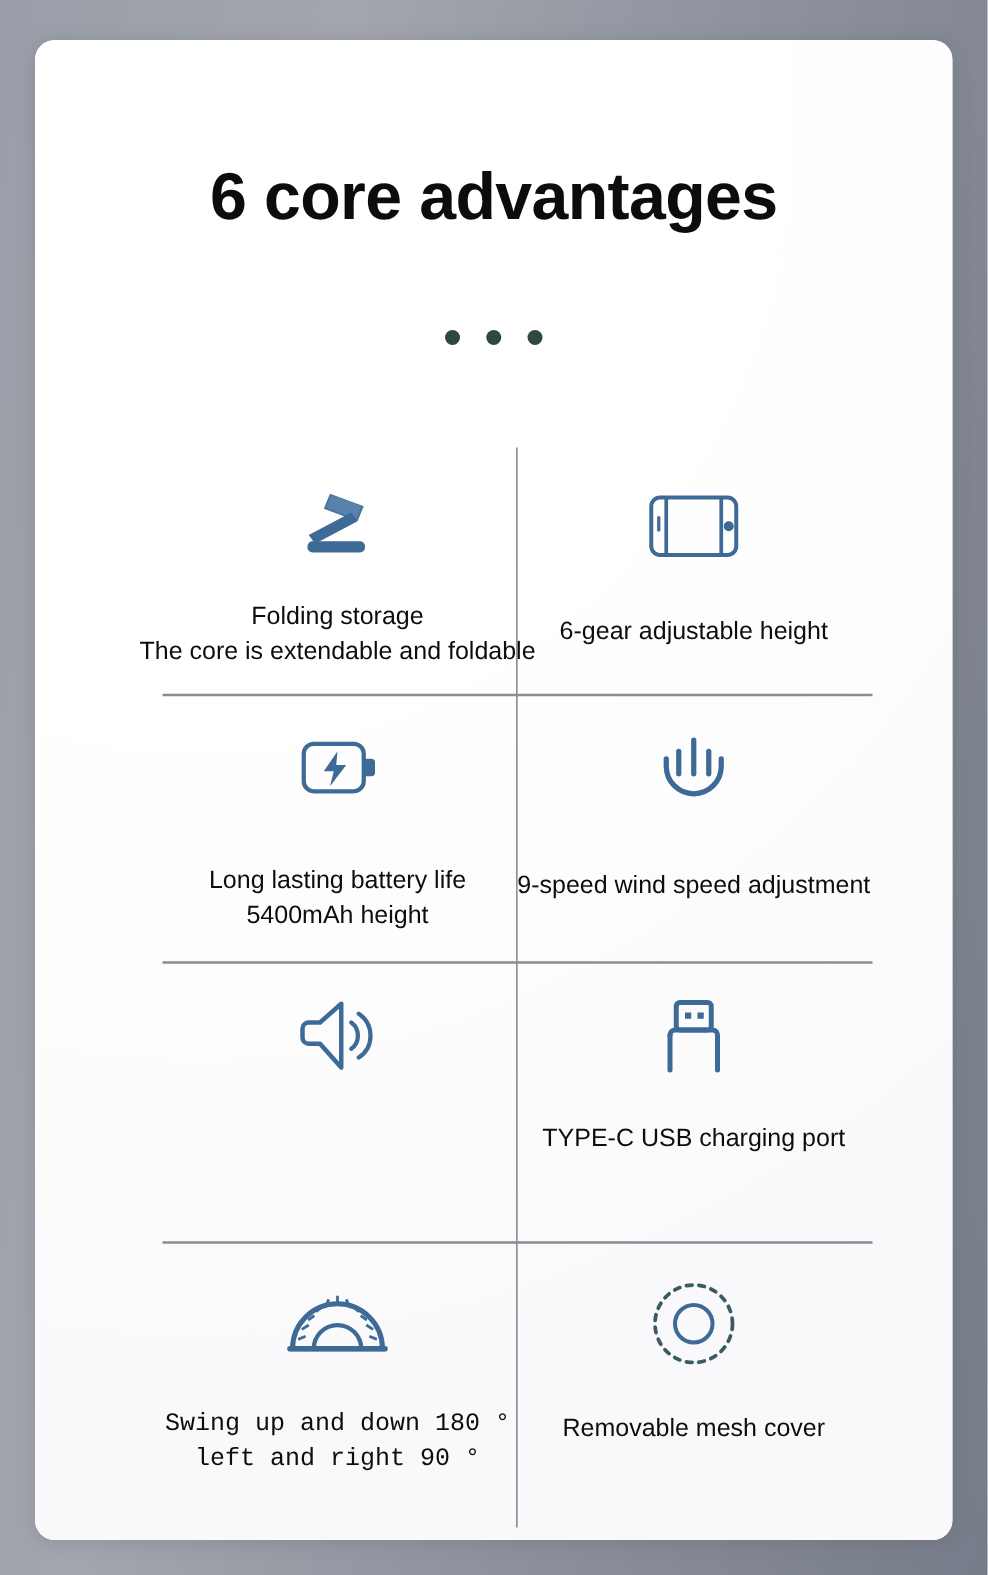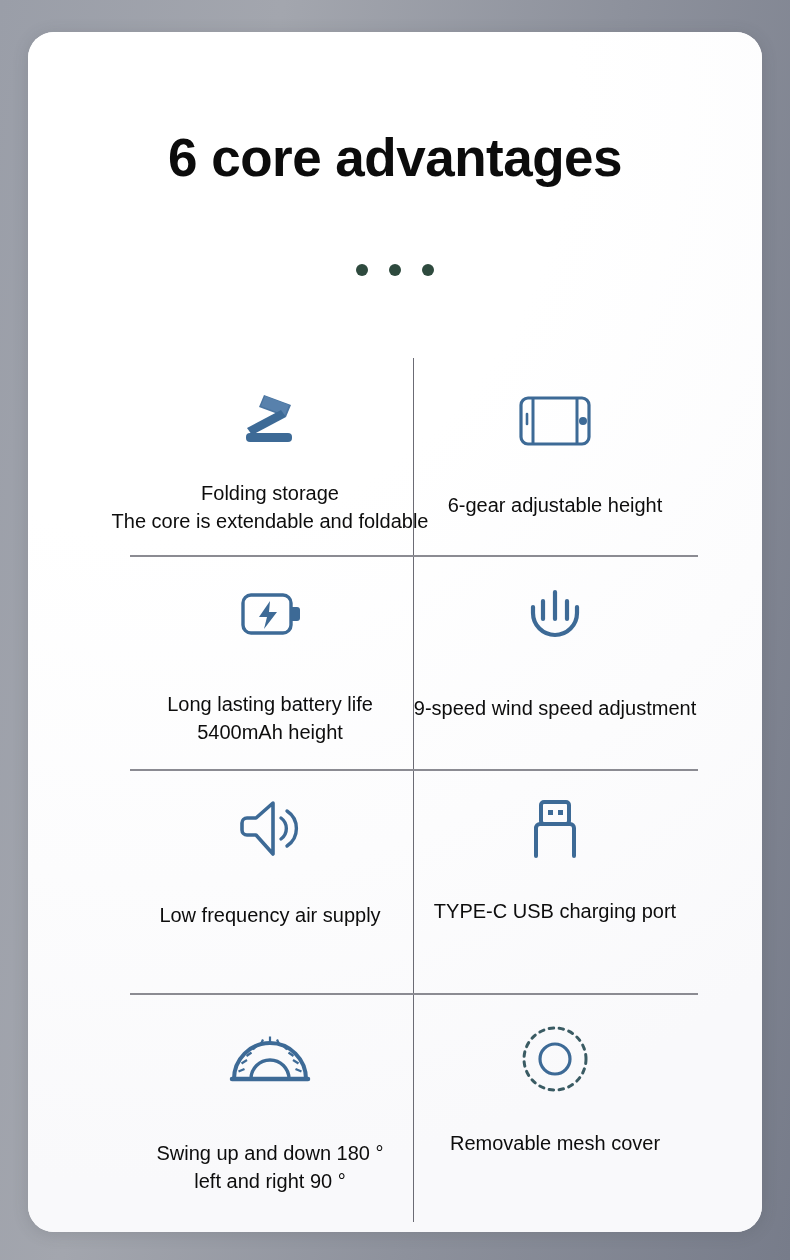--- a/index.html
+++ b/index.html
@@ -19,21 +19,21 @@
     height: 1260px;
   }
   
   .card {
     position: absolute;
     left: 28px;
     top: 32px;
     width: 734px;
     height: 1200px;
     background: #ffffff;
-    border-radius: 26px;
+    border-radius: 16px;
     box-shadow: 0 2px 16px rgba(60,64,74,0.18);
     overflow: hidden;
   }
   .card-inner {
     position: absolute;
     inset: 0;
     background:
       radial-gradient(140% 90% at 18% 6%, #ffffff 0%, #ffffff 40%, #fcfcfd 72%, #f9f9fb 100%);
   }
   .title {
@@ -121,21 +121,21 @@
   }
   .label.w2 { margin-top: 22px; }
 
   
   .cell.col-r.row1 .label { margin-top: 30px; }
   .cell.col-r.row2 .label { margin-top: 40px; }
   .cell.col-r.row3 .label { margin-top: 28px; }
   .cell.col-r.row4 .label { margin-top: 30px; }
   .cell.col-l.row2 .label { margin-top: 36px; }
   .cell.col-l.row3 .label { margin-top: 32px; }
-  .cell.col-l.row4 .label { margin-top: 40px; }
+  .cell.col-l.row4 .label { margin-top: 26px; font-family: Liberation Mono, monospace; }
 
   svg { display: block; }
 </style>
 </head>
 <body>
 
 <div class="page">
   <div class="card">
     <div class="card-inner">
 
@@ -214,23 +214,20 @@
           </div>
         </div>
 
         <div class="cell col-l row3">
           <div class="icon-wrap">
             <svg width="66" height="62" viewBox="0 0 66 62">
               <path d="M36 5 L19 20 H10 a5 5 0 0 0 -5 5 v7 a5 5 0 0 0 5 5 h9 L36 56 Z" fill="none" stroke="#3d6a96" stroke-width="3.6" stroke-linejoin="round"></path>
               <path d="M44 20 a13 13 0 0 1 0 21" fill="none" stroke="#3d6a96" stroke-width="3.4" stroke-linecap="round"></path>
               <path d="M50 13 a21 21 0 0 1 0 35" fill="none" stroke="#3d6a96" stroke-width="3.4" stroke-linecap="round"></path>
             </svg>
-          </div>
-          <div class="label">
-            <div>Low frequency air supply</div>
           </div>
         </div>
 
         <div class="cell col-r row3">
           <div class="icon-wrap">
             <svg width="64" height="64" viewBox="0 0 64 64">
               <rect x="18" y="5" width="28" height="22" rx="3" fill="none" stroke="#3d6a96" stroke-width="4"></rect>
               <rect x="25" y="13" width="5" height="5" fill="#3d6a96"></rect>
               <rect x="35" y="13" width="5" height="5" fill="#3d6a96"></rect>
               <path d="M13 31 a4 4 0 0 1 4 -4 h30 a4 4 0 0 1 4 4 v28" fill="none" stroke="#3d6a96" stroke-width="4" stroke-linecap="round"></path>

